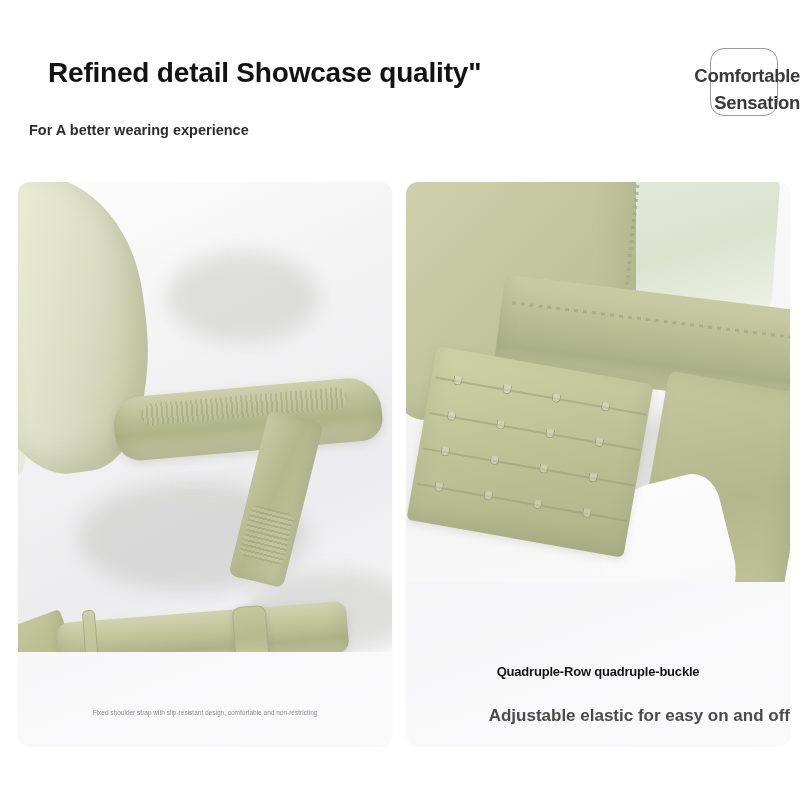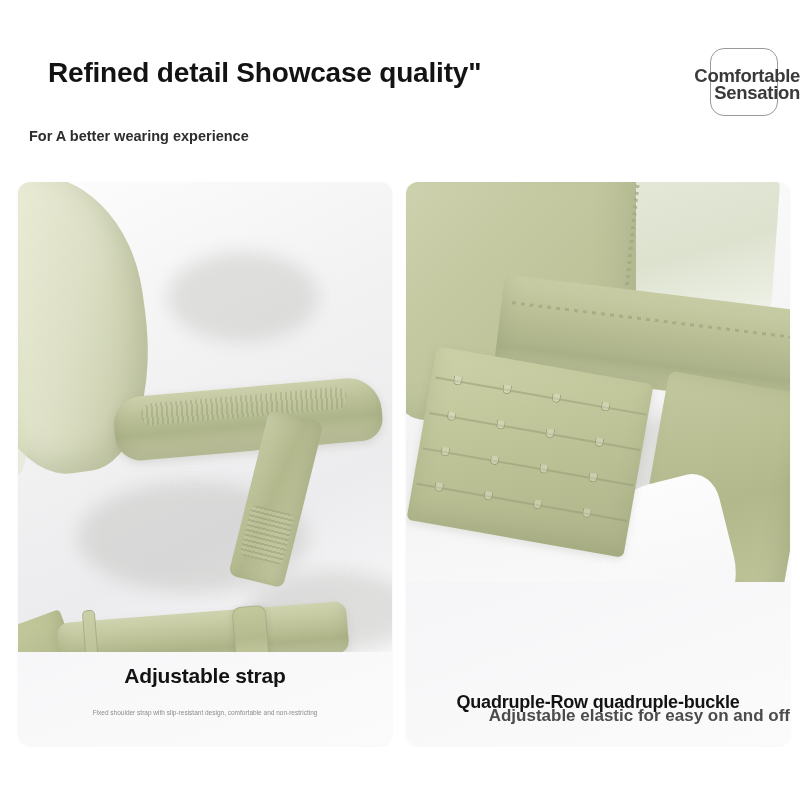--- a/index.html
+++ b/index.html
@@ -14,34 +14,33 @@
   
   .page-title {
     position:absolute; left:48px; top:57px;
     font-size:28px; font-weight:bold; color:#131313;
     letter-spacing:-0.2px; white-space:nowrap;
   }
   .page-subtitle {
     position:absolute; left:29px; top:122px;
     font-size:14.5px; font-weight:bold; color:#2d2d2d;
     white-space:nowrap;
-    margin-top:6px;
   }
   .badge { position:absolute; left:648px; top:46px; width:152px; height:76px; }
   .badge-frame {
     position:absolute; left:62px; top:2px; width:68px; height:68px;
     border:1.4px solid #9a9a9a; border-radius:14px; background:transparent;
   }
   .badge-line {
     position:absolute; width:100%; text-align:right;
     font-size:18.5px; font-weight:bold; color:#3a3a3a;
     letter-spacing:-0.3px; white-space:nowrap;
   }
   .badge-line.l1 { top:19px; right:0; }
-  .badge-line.l2 { top:36px; right:0;text-align:right; }
+  .badge-line.l2 { top:46px; right:0;text-align:right; }
 
   
   .panel {
     position:absolute; top:182px; height:563px;
     border-radius:12px; overflow:hidden;
     background:linear-gradient(160deg,#f7f7f8 0%, #f4f4f6 45%, #fbfbfc 100%);
     box-shadow:0 1px 3px rgba(0,0,0,0.05);
   }
   .panel-left  { left:18px;  width:374px; }
   .panel-right { left:406px; width:384px; }
@@ -51,21 +50,21 @@
   .photo-right { height:400px; background:linear-gradient(170deg,#fbfbfb 0%,#f3f3f4 60%,#fafafa 100%); }
 
   .caption-wrap { position:absolute; left:0; width:100%; text-align:center; }
   .cap-main {
     font-weight:bold; color:#131313; letter-spacing:-0.2px; white-space:nowrap;
   }
   .cap-sub { white-space:nowrap; }
 
   .left-cap-main { font-size:21px; }
   .left-cap-sub  { font-size:6.5px; color:#8c8c8c; font-weight:normal; }
-  .right-cap-main{ font-size:18px;margin-top:28px; }
+  .right-cap-main{ font-size:13px; }
   .right-cap-sub { font-size:17px; font-weight:bold; color:#4b4b4b;text-align:right; }
 
   
   .sh { position:absolute; background:rgba(120,122,112,0.18); filter:blur(9px); border-radius:50%; }
   .fab { position:absolute; }
 
   
   .cup {
     left:-52px; top:-8px; width:180px; height:300px;
     background:linear-gradient(110deg,#d9dcc0 0%,#e8ead4 28%,#dde0c6 55%,#cdd1b0 80%,#c3c8a4 100%);
@@ -212,23 +211,20 @@
       <div class="sh" style="left:230px;top:390px;width:170px;height:80px;"></div>
       <div class="fab cup"></div>
       <div class="fab lace"></div>
       <div class="fab strap-loop"></div>
       <div class="fab strap-diag"></div>
       <div class="fab band-tail"></div>
       <div class="fab strap-band"></div>
       <div class="fab slider-ring"></div>
       <div class="fab buckle"></div>
     </div>
-    <div class="caption-wrap" style="top:482px;">
-      <div class="cap-main left-cap-main">Adjustable strap</div>
-    </div>
     <div class="caption-wrap" style="top:527px;">
       <div class="cap-sub left-cap-sub">Fixed shoulder strap with slip-resistant design, comfortable and non-restricting</div>
     </div>
   </div>
 
   <div class="panel panel-right">
     <div class="photo photo-right">
       <div class="sh" style="left:200px;top:230px;width:180px;height:100px;"></div>
       <div class="fab inner-light"></div>
       <div class="fab cup-r"></div>

